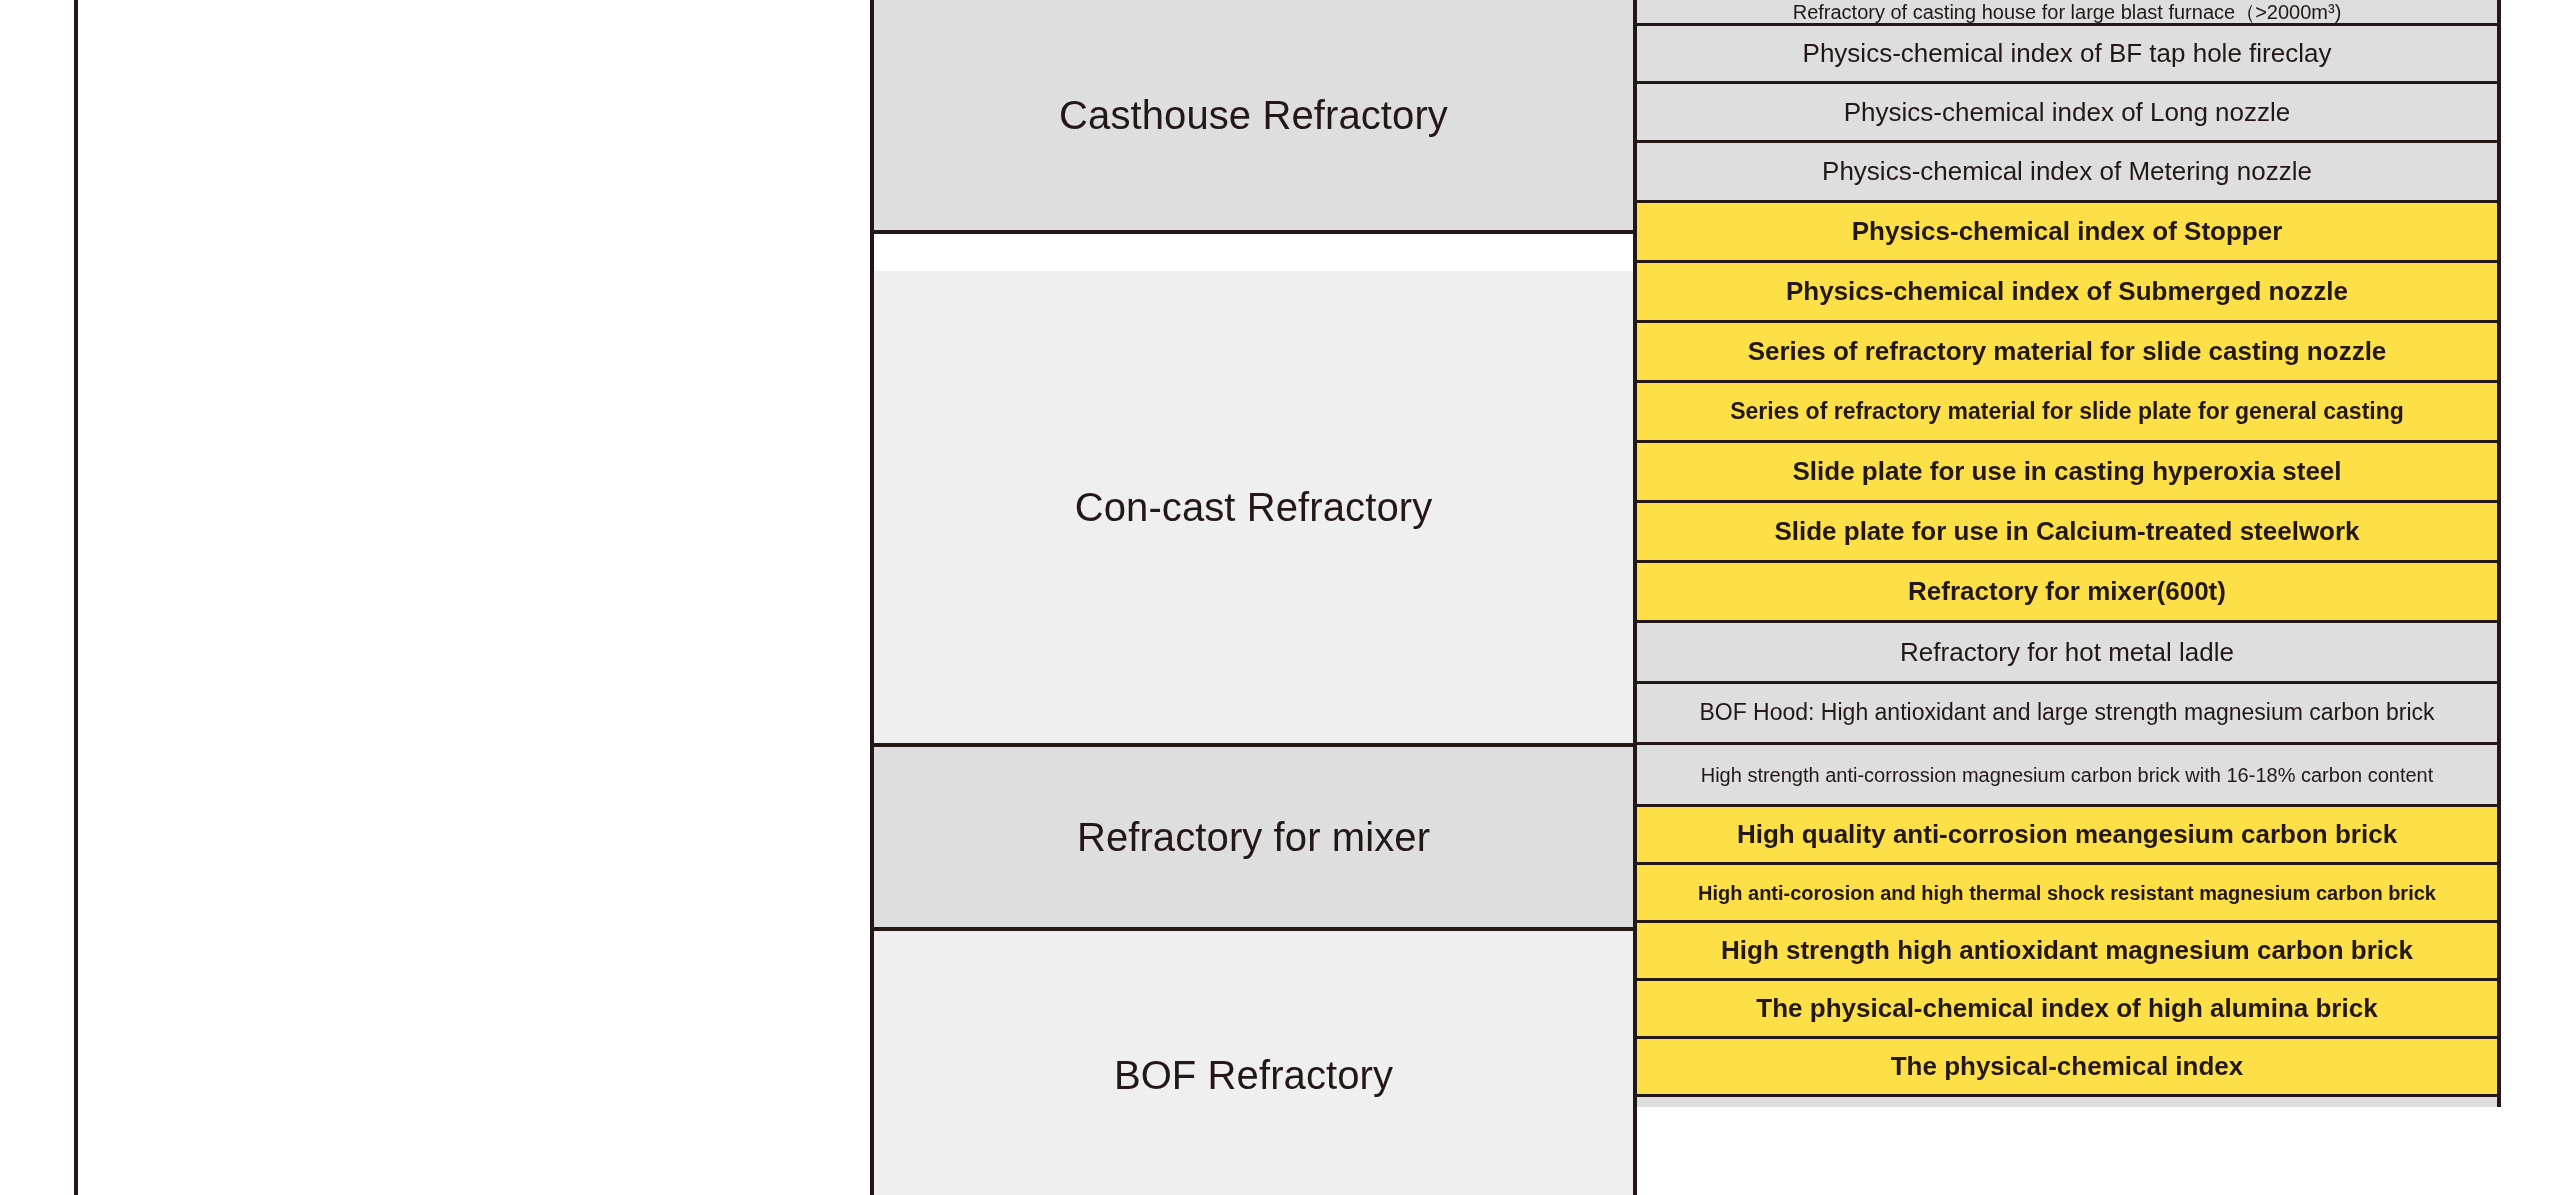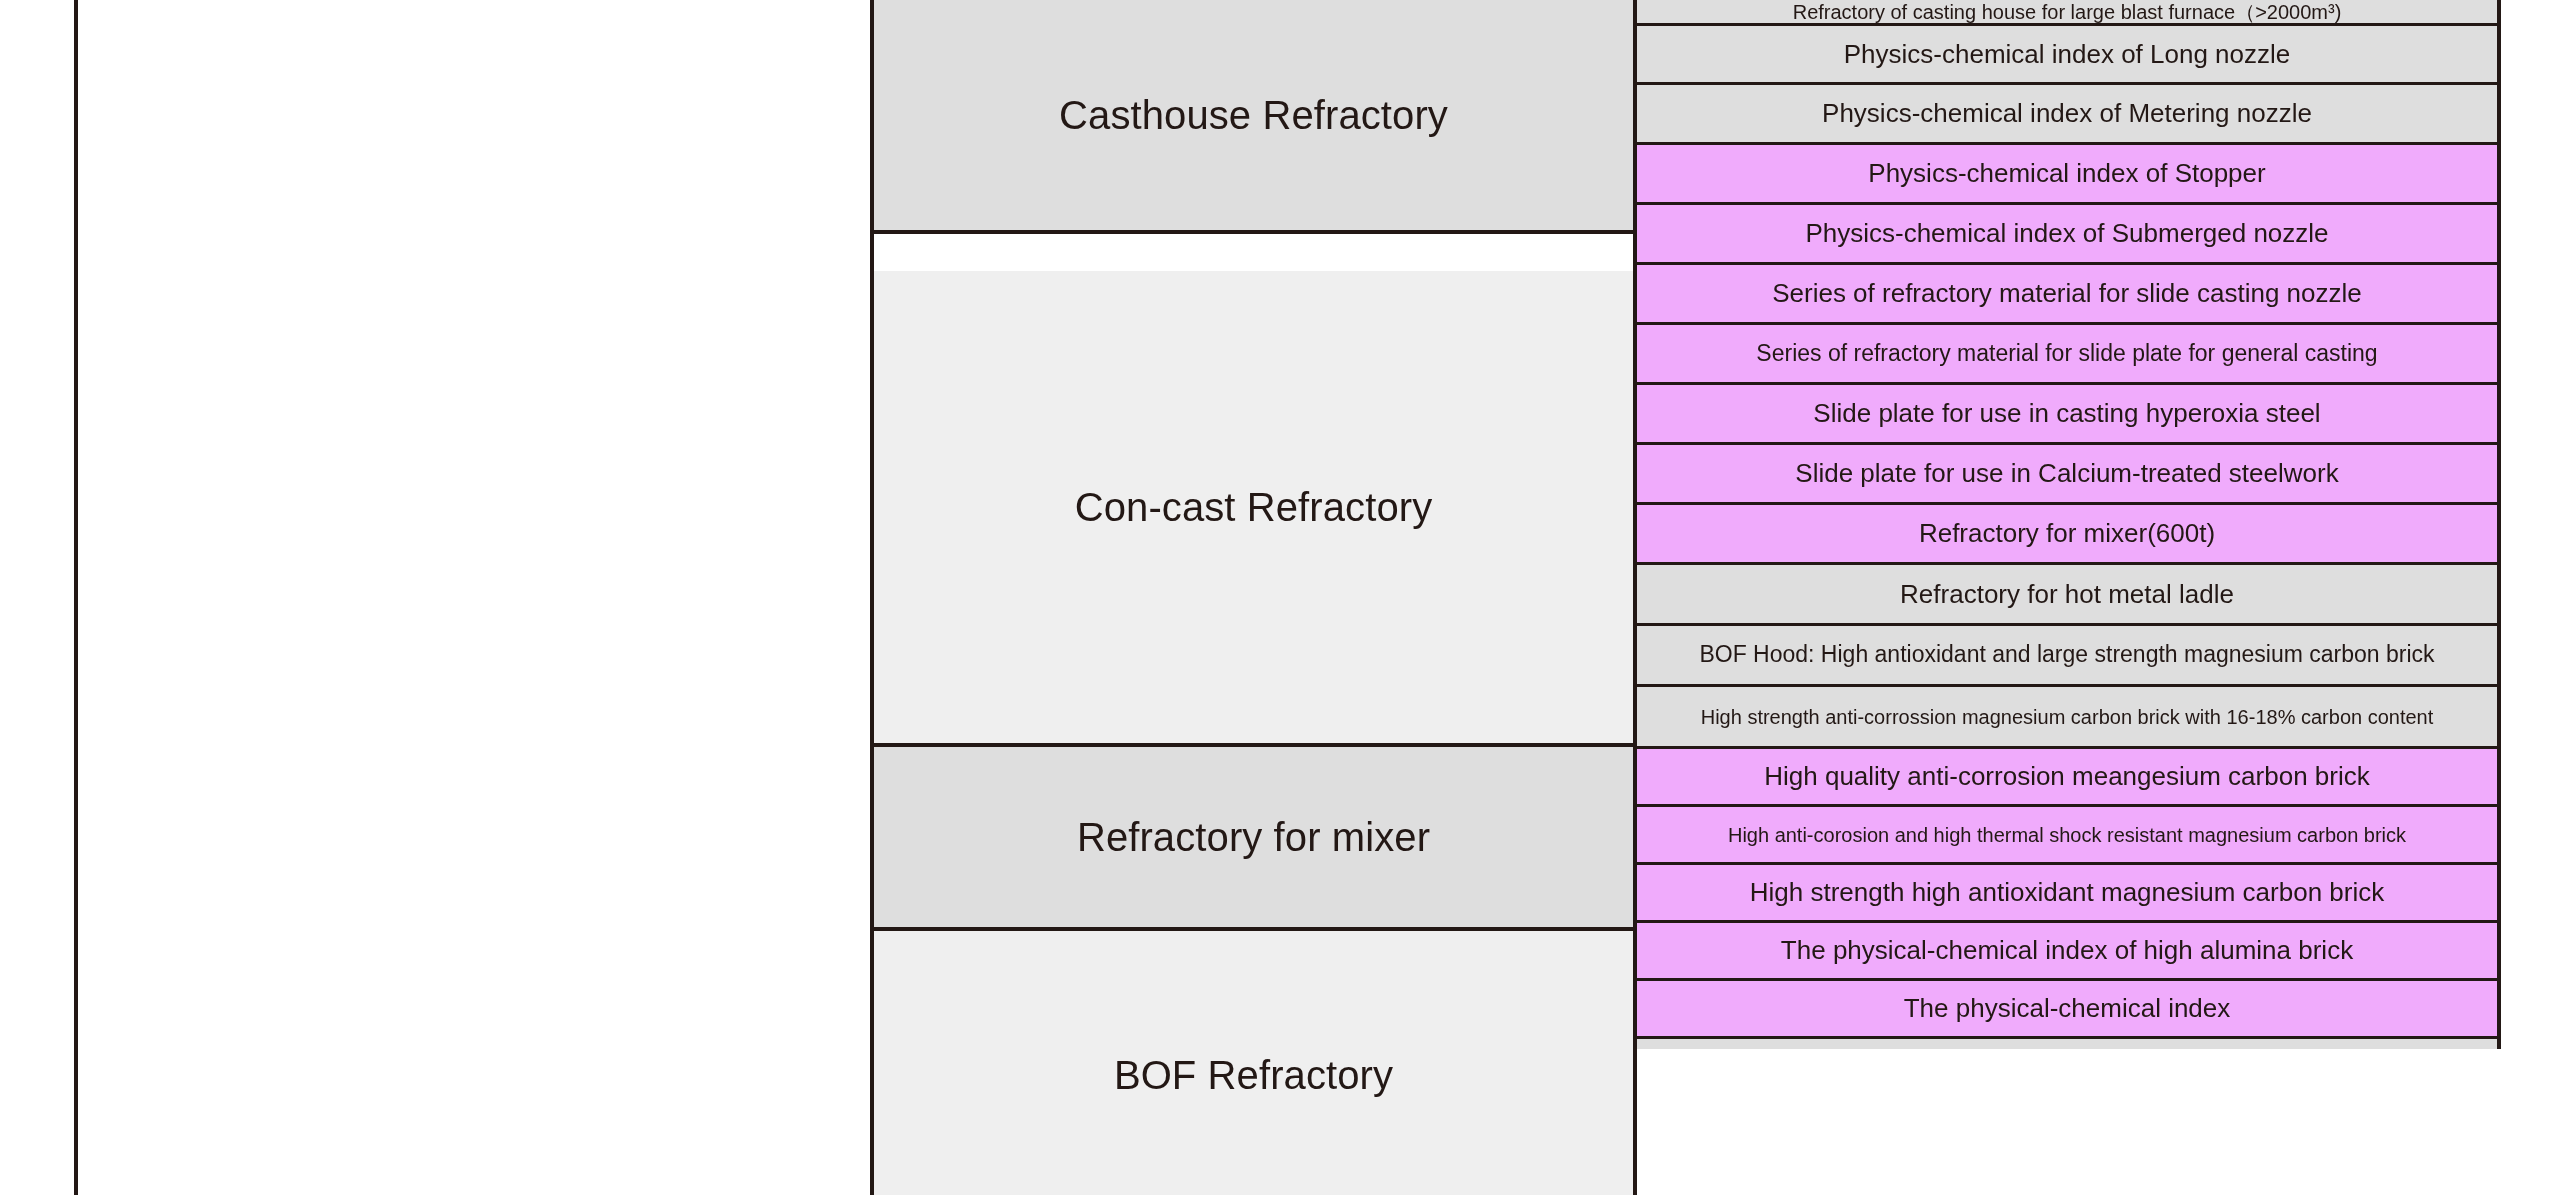--- a/index.html
+++ b/index.html
@@ -56,21 +56,21 @@
     box-sizing:border-box;
     border-bottom:3.5px solid #231815;
     border-right:4.2px solid #231815;
     text-align:center;
     line-height:1.1;
     padding:0 18px;
     white-space:nowrap;
     overflow:hidden;
   }
   .it-dark{background:#dedede;}
-  .it-light{background:#f0abfc;}
+  .it-light{background:#fde047;font-weight:bold;}
   .sz-lg{font-size:26px;}
   .sz-md{font-size:23px;}
   .sz-sm{font-size:20px;}
   .it-partial{border-bottom:none;}
 </style>
 </head>
 <body>
 
 <div id="page-rule"></div>
 
@@ -88,20 +88,23 @@
       <div class="category-cell cat-light" style="height: 291px; flex: 0 0 291px;">
         <span>BOF Refractory</span>
       </div>
       <div class="category-cell cat-dark" style="height: 9.7px; flex: 0 0 9.7px;">
         <span></span>
       </div>
     </div>
   <div id="item-column">
       <div class="item-cell it-dark sz-sm" style="height: 26px; flex: 0 0 26px;">
         <span>Refractory of casting house for large blast furnace（&gt;2000m³)</span>
+      </div>
+      <div class="item-cell it-dark sz-lg" style="height: 58px; flex: 0 0 58px;">
+        <span>Physics-chemical index of BF tap hole fireclay</span>
       </div>
       <div class="item-cell it-dark sz-lg" style="height: 59px; flex: 0 0 59px;">
         <span>Physics-chemical index of Long nozzle</span>
       </div>
       <div class="item-cell it-dark sz-lg" style="height: 60px; flex: 0 0 60px;">
         <span>Physics-chemical index of Metering nozzle</span>
       </div>
       <div class="item-cell it-light sz-lg" style="height: 60px; flex: 0 0 60px;">
         <span>Physics-chemical index of Stopper</span>
       </div>

